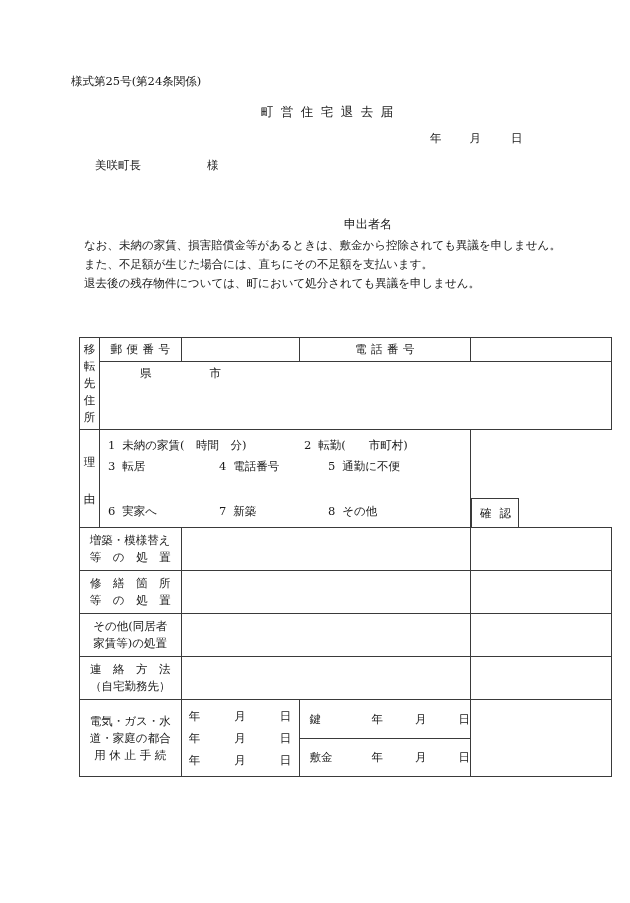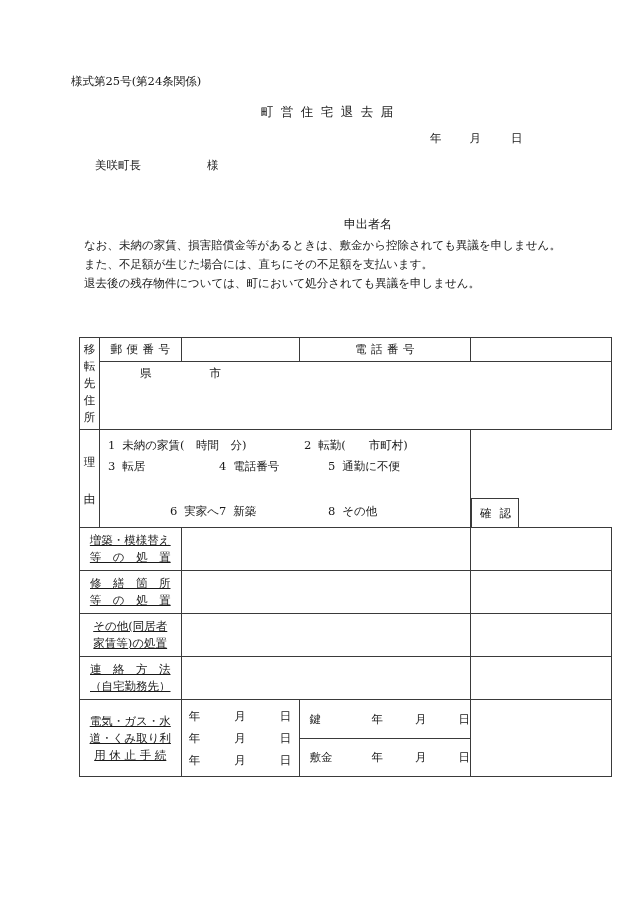--- a/index.html
+++ b/index.html
@@ -123,21 +123,21 @@
   .lbl-spread {
     letter-spacing: 4.5px;
     text-indent: 4.5px;
   }
   .lbl-block {
     width: 94px;
     text-align: center;
     line-height: 17px;
     padding: 4px 0 !important;
   }
-  .lbl-block span { display: block; white-space: nowrap; text-decoration: underline; }
+  .lbl-block span { display: block; white-space: nowrap; }
   .reason-cell {
     padding: 5px 0 5px 8px !important;
     line-height: 21px;
     white-space: nowrap;
   }
   .reason-cell .num { margin-right: 7px; }
   .reason-cell .opt { display: inline-block; }
   .confirm-head {
     text-align: right;
     letter-spacing: 8px;
@@ -218,21 +218,21 @@
           <span style="padding-top:20px;">由</span>
         </td>
         <td colspan="3" class="reason-cell">
           <div>
             <span class="opt" style="width:196px;"><span class="num">1</span><span>未納の家賃(　時間　分)</span></span><span class="opt"><span class="num">2</span><span>転勤(　　市町村)</span></span>
           </div>
           <div>
             <span class="opt" style="width:111px;"><span class="num">3</span><span>転居</span></span><span class="opt" style="width:109px;"><span class="num">4</span><span>電話番号</span></span><span class="opt"><span class="num">5</span><span>通勤に不便</span></span>
           </div>
           <div>
-            <span class="opt" style="width:111px;text-align:right;"><span class="num">6</span><span>実家へ</span></span><span class="opt" style="width:109px;margin-top:24px;"><span class="num">7</span><span>新築</span></span><span class="opt"><span class="num">8</span><span>その他</span></span>
+            <span class="opt" style="width:111px;"><span class="num">6</span><span>実家へ</span></span><span class="opt" style="width:109px;margin-top:24px;"><span class="num">7</span><span>新築</span></span><span class="opt"><span class="num">8</span><span>その他</span></span>
           </div>
         </td>
         <td class="no-border-cell" style="vertical-align:bottom; padding:0 !important;">
           <div style="border:1px solid #3a3a3a; border-bottom:none; height:28px; line-height:28px;" class="confirm-head">確認</div>
         </td>
       </tr>
 
       <tr>
         <td colspan="2" class="lbl-block">
           <span>増築・模様替え</span>
@@ -265,21 +265,21 @@
           <span>連　絡　方　法</span>
           <span>（自宅勤務先）</span>
         </td>
         <td colspan="2" style="height:42px;"></td>
         <td class="confirm-head"></td>
       </tr>
 
       <tr>
         <td colspan="2" class="lbl-block" rowspan="2">
           <span>電気・ガス・水</span>
-          <span>道・くみ取り利</span>
+          <span>道・家庭の都合</span>
           <span>用 休 止 手 続</span>
         </td>
         <td class="date-row" rowspan="2" style="width:117px;">
           <div><span class="y">年</span><span class="m">月</span><span>日</span></div>
           <div><span class="y">年</span><span class="m">月</span><span>日</span></div>
           <div><span class="y">年</span><span class="m">月</span><span>日</span></div>
         </td>
         <td class="kv-cell" style="height:36px;">
           <span class="k">鍵</span><span class="y">年</span><span class="m">月</span><span>日</span>
         </td>

